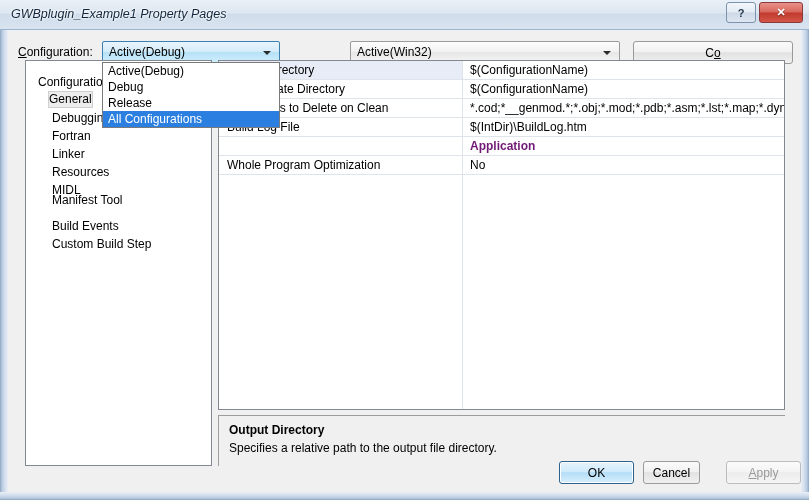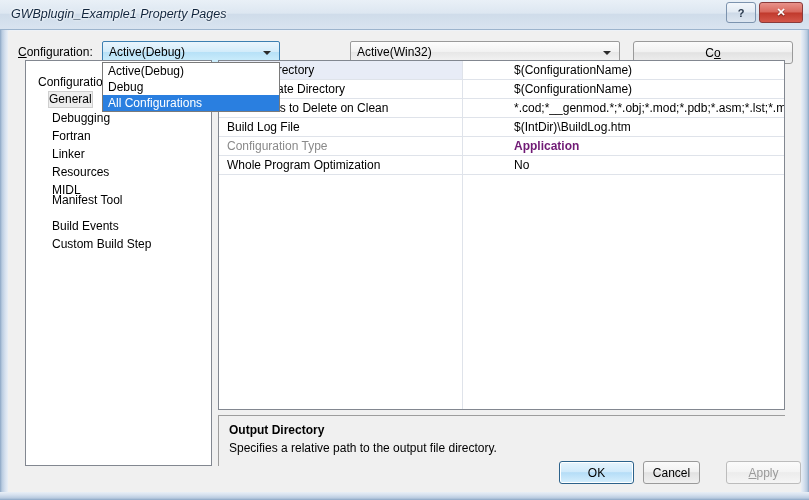--- a/index.html
+++ b/index.html
@@ -123,21 +123,21 @@
     background:#fff;border:1px solid #828790;box-sizing:border-box;
     overflow:hidden;
   }
   .prow{position:absolute;left:0;width:100%;height:19px;box-sizing:border-box;border-bottom:1px solid #dfe3ea;}
   .prow .pname{
     position:absolute;left:0;top:0;width:243px;height:18px;line-height:18px;
     padding-left:8px;box-sizing:border-box;font-size:12px;white-space:nowrap;overflow:hidden;
   }
   .prow .pval{
     position:absolute;left:245px;top:0;right:0;height:18px;line-height:18px;
-    padding-left:6px;box-sizing:border-box;font-size:12px;white-space:nowrap;overflow:hidden;margin-left:44px;
+    padding-left:6px;box-sizing:border-box;font-size:12px;white-space:nowrap;overflow:hidden;
   }
   .prow.selected .pname{background:#e8ecf7;}
   .prow.dim .pname{color:#8a8a8a;}
   .prow.dim .pval{color:#701a75;font-weight:bold;}
   .gridsplit{position:absolute;left:243px;top:0;width:1px;height:100%;background:#dfe3ea;}
 
   
   #desc{
     position:absolute;left:210px;top:384px;width:567px;height:51px;
     background:#f0f0f0;border-top:1px solid #9d9d9d;border-left:1px solid #9d9d9d;
@@ -221,21 +221,20 @@
         </div>
         <div class="prow" style="top: 38px;">
           <div class="pname">Extensions to Delete on Clean</div>
           <div class="pval">*.cod;*__genmod.*;*.obj;*.mod;*.pdb;*.asm;*.lst;*.map;*.dyn;*</div>
         </div>
         <div class="prow" style="top: 57px;">
           <div class="pname">Build Log File</div>
           <div class="pval">$(IntDir)\BuildLog.htm</div>
         </div>
         <div class="prow dim" style="top: 76px;">
-          <div class="pname">Configuration Type</div>
           <div class="pval">Application</div>
         </div>
         <div class="prow" style="top: 95px;">
           <div class="pname">Whole Program Optimization</div>
           <div class="pval">No</div>
         </div>
       </div>
 
     <div id="desc">
       <div id="desc-title">Output Directory</div>
@@ -245,17 +244,18 @@
     <div class="btn" id="btn-ok">OK</div>
     <div class="btn" id="btn-cancel">Cancel</div>
     <div class="btn" id="btn-apply">
       <span class="u">A</span>
         <span>pply</span>
     </div>
 
     <div id="dd-popup">
         <div class="dd-item">Active(Debug)</div>
         <div class="dd-item">Debug</div>
+        <div class="dd-item">Release</div>
         <div class="dd-item sel">All Configurations</div>
       </div>
 
   </div>
 </div>
 
 </body></html>

